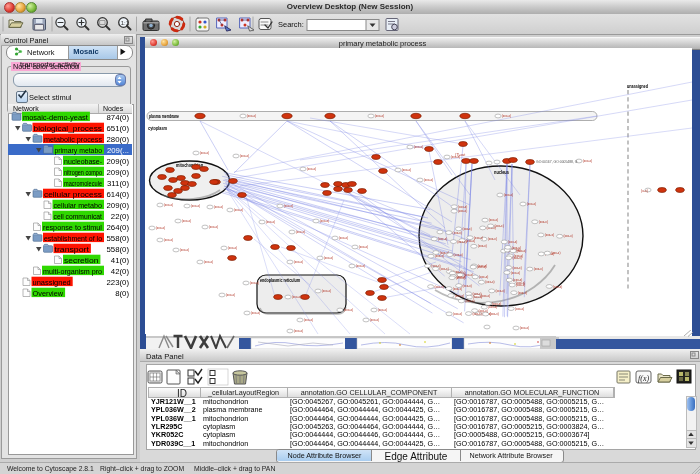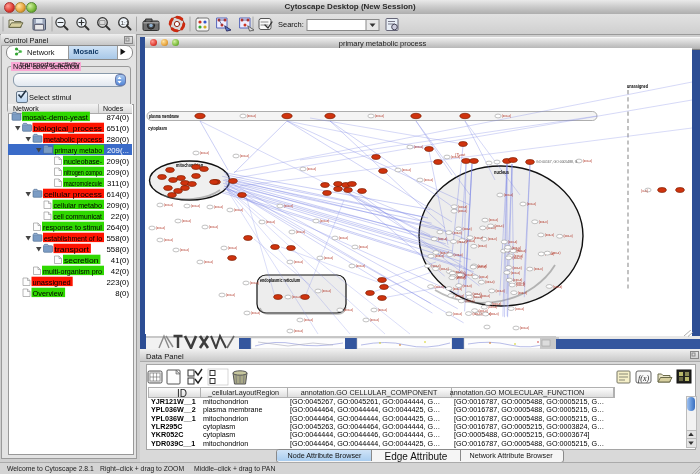--- a/index.html
+++ b/index.html
@@ -5,21 +5,21 @@
 body{width:700px;height:474px;font-family:"Liberation Sans",sans-serif;background:#cfcfcf;position:relative;overflow:hidden}
 .abs{position:absolute}
 .tl{position:absolute;width:9px;height:9px;border-radius:50%}
 .ttl{font-size:9px;color:#222}
 </style></head><body>
 
 <div class="abs" style="left:0;top:0;width:700px;height:14px;background:linear-gradient(#eaeaea,#cdcdcd 45%,#aeaeae);border-bottom:1px solid #7a7a7a"></div>
 <div class="tl" style="left:4px;top:2px;background:radial-gradient(circle at 3px 3px,#ff9d95,#e03c31 60%,#9a1c12);border:0.5px solid #a33"></div>
 <div class="tl" style="left:15px;top:2px;background:radial-gradient(circle at 3px 3px,#ffe3a0,#e8a33d 60%,#a86c11);border:0.5px solid #a83"></div>
 <div class="tl" style="left:26px;top:2px;background:radial-gradient(circle at 3px 3px,#d2f0a0,#7bbb3c 60%,#3f7a12);border:0.5px solid #583"></div>
-<div class="abs ttl" style="left:0;top:2px;width:700px;text-align:center;font-weight:bold;font-size:8px;color:#2a2a2a">Cytoscape Desktop (New Session)</div>
+<div class="abs ttl" style="left:0;top:2px;width:700px;text-align:center;font-weight:bold;font-size:8px;color:#2a2a2a">Overview Desktop (New Session)</div>
 
 <div class="abs" style="left:0;top:14px;width:700px;height:20px;background:linear-gradient(#e2e2e2,#cfcfcf);border-bottom:1px solid #9a9a9a"></div>
 <svg class="abs" style="left:0;top:14px" width="700" height="20" viewBox="0 0 700 20">
 <g stroke-linecap="round" stroke-linejoin="round">
 
 <line x1="52" y1="3" x2="52" y2="17" stroke="#a8a8a8"></line>
       <line x1="136.5" y1="3" x2="136.5" y2="17" stroke="#a8a8a8"></line>
 <line x1="190" y1="3" x2="190" y2="17" stroke="#a8a8a8"></line>
       <line x1="253" y1="3" x2="253" y2="17" stroke="#a8a8a8"></line>
 <line x1="3" y1="3" x2="3" y2="17" stroke="#a8a8a8"></line>
@@ -685,21 +685,21 @@
 </g>
 </svg>
 <div class="abs" style="left:0;top:0;width:700px;height:0"></div>
 <div class="abs" style="left:148px;top:387px;width:465px;height:9px;background:linear-gradient(#fdfdfd,#dedede);border:1px solid #b0b0b0"></div>
 <div class="abs" style="left:156px;top:388px;width:52px;text-align:center;font-size:10px;color:#222;white-space:nowrap;overflow:hidden">ID</div>
 <div class="abs" style="left:200px;top:387px;width:1px;height:10px;background:#b0b0b0"></div>
 <div class="abs" style="left:200px;top:388px;width:87px;text-align:center;font-size:7.2px;color:#222;white-space:nowrap;overflow:hidden">_cellularLayoutRegion</div>
 <div class="abs" style="left:287px;top:387px;width:1px;height:10px;background:#b0b0b0"></div>
 <div class="abs" style="left:287px;top:388px;width:164px;text-align:center;font-size:7.2px;color:#222;white-space:nowrap;overflow:hidden">annotation.GO CELLULAR_COMPONENT</div>
 <div class="abs" style="left:451px;top:387px;width:1px;height:10px;background:#b0b0b0"></div>
-<div class="abs" style="left:436px;top:388px;width:162px;text-align:center;font-size:7.2px;color:#222;white-space:nowrap;overflow:hidden">annotation.GO MOLECULAR_FUNCTION</div>
+<div class="abs" style="left:451px;top:388px;width:162px;text-align:center;font-size:7.2px;color:#222;white-space:nowrap;overflow:hidden">annotation.GO MOLECULAR_FUNCTION</div>
 <div class="abs" style="left:613px;top:387px;width:1px;height:10px;background:#b0b0b0"></div>
 <div class="abs" style="left:151px;top:397.0px;width:49px;font-size:7.2px;font-weight:bold;color:#000;white-space:nowrap;overflow:hidden">YJR121W__1</div>
 <div class="abs" style="left:203px;top:397.0px;width:84px;font-size:7.2px;color:#000;white-space:nowrap;overflow:hidden">mitochondrion</div>
 <div class="abs" style="left:290px;top:397.0px;width:160px;font-size:7.2px;color:#000;white-space:nowrap;overflow:hidden">[GO:0045267, GO:0045261, GO:0044444, G…</div>
 <div class="abs" style="left:454px;top:397.0px;width:158px;font-size:7.2px;color:#000;white-space:nowrap;overflow:hidden">[GO:0016787, GO:0005488, GO:0005215, G…</div>
 <div class="abs" style="left:151px;top:405.4px;width:49px;font-size:7.2px;font-weight:bold;color:#000;white-space:nowrap;overflow:hidden">YPL036W__2</div>
 <div class="abs" style="left:203px;top:405.4px;width:84px;font-size:7.2px;color:#000;white-space:nowrap;overflow:hidden">plasma membrane</div>
 <div class="abs" style="left:290px;top:405.4px;width:160px;font-size:7.2px;color:#000;white-space:nowrap;overflow:hidden">[GO:0044464, GO:0044444, GO:0044425, G…</div>
 <div class="abs" style="left:454px;top:405.4px;width:158px;font-size:7.2px;color:#000;white-space:nowrap;overflow:hidden">[GO:0016787, GO:0005488, GO:0005215, G…</div>
 <div class="abs" style="left:151px;top:413.7px;width:49px;font-size:7.2px;font-weight:bold;color:#000;white-space:nowrap;overflow:hidden">YPL036W__1</div>

